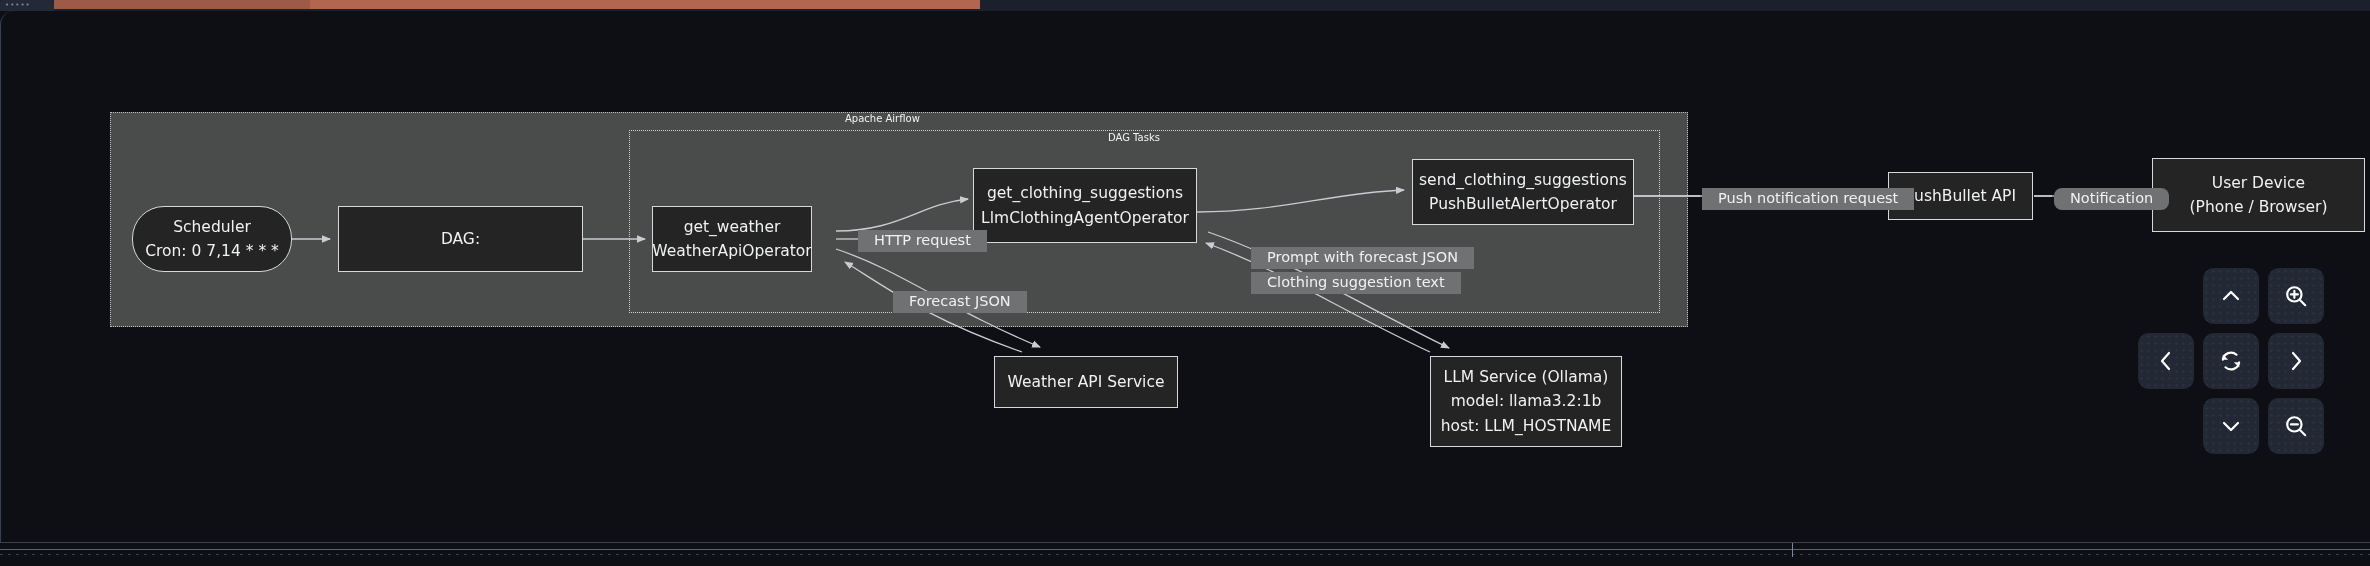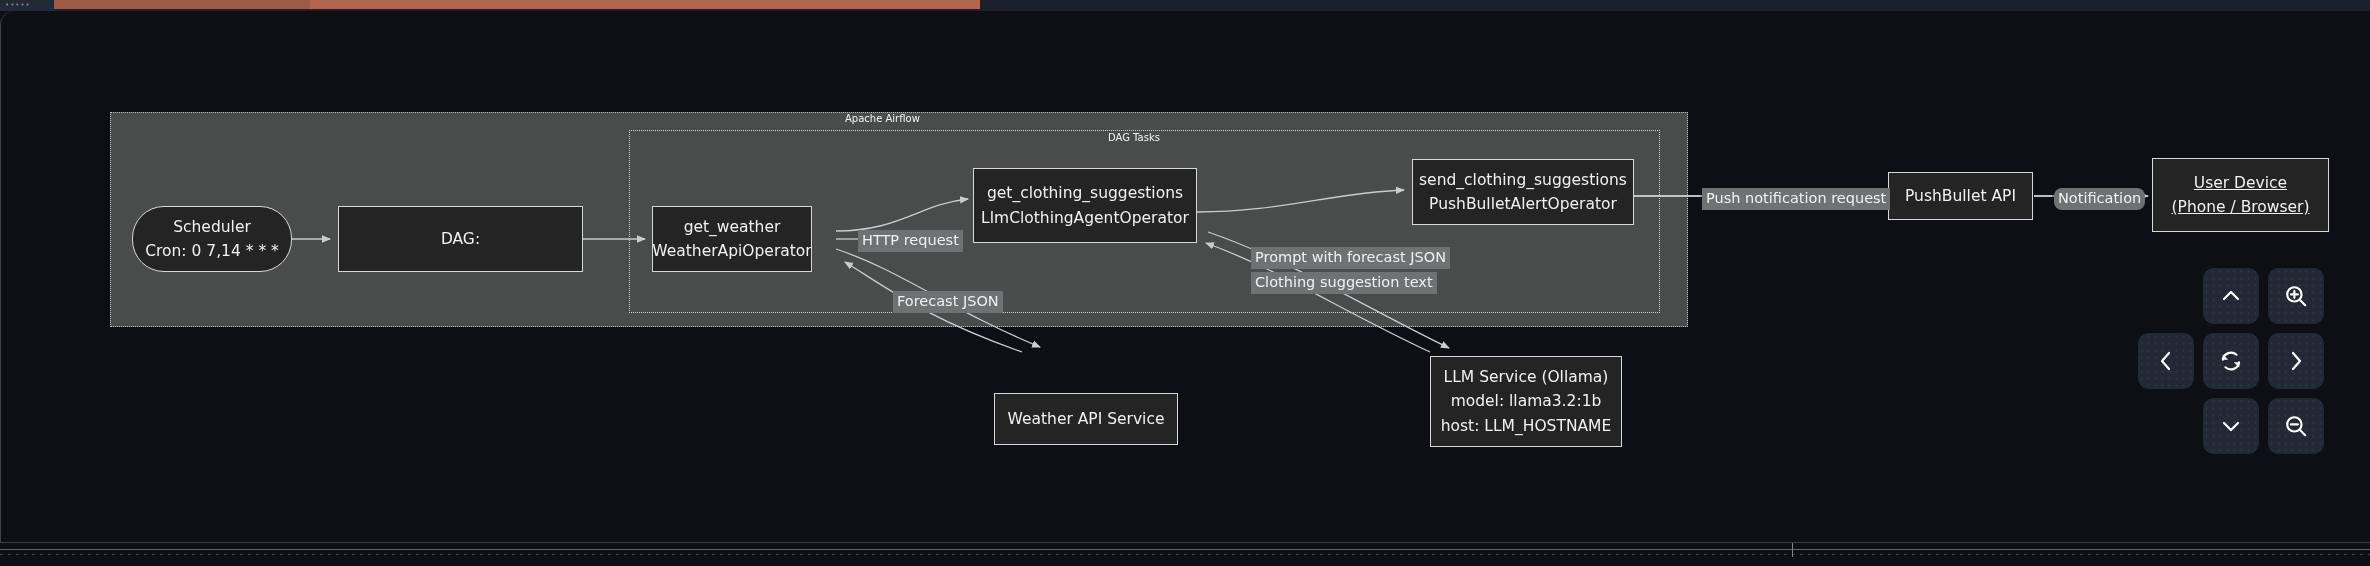--- a/index.html
+++ b/index.html
@@ -42,21 +42,21 @@
 
   .node{
     position:absolute;box-sizing:border-box;background:#242424;border:1px solid #d6d8da;
     display:flex;flex-direction:column;align-items:center;justify-content:center;
     color:#f0f1f2;font-size:15.5px;line-height:1.55;text-align:center;
   }
   .node .ln{white-space:nowrap;display:block;}
 
   .edgelabel{
     position:absolute;background:#6f7173;color:#f0f1f2;font-size:14.5px;
-    padding:1px 4px;white-space:nowrap;line-height:1.35;
+    padding:1px 16px;white-space:nowrap;line-height:1.35;
   }
 
   
   #navpad{position:absolute;left:2138px;top:268px;width:186px;height:190px;}
   .navbtn{
     position:absolute;width:56px;height:56px;border-radius:11px;
     background:#222834;
     background-image:radial-gradient(#2b323f 1px,transparent 1.1px);
     background-size:7px 7px;
     display:flex;align-items:center;justify-content:center;cursor:pointer;
@@ -148,26 +148,26 @@
 
     <div class="node" style="left:1412px;top:159px;width:222px;height:66px;">
       <span class="ln">send_clothing_suggestions</span>
       <span class="ln">PushBulletAlertOperator</span>
     </div>
 
     <div class="node" style="left:1888px;top:172px;width:145px;height:48px;">
       <span class="ln">PushBullet API</span>
     </div>
 
-    <div class="node" style="left:2152px;top:158px;width:177px;height:74px;text-decoration:underline;">
+    <div class="node" style="left:2152px;top:158px;width:213px;height:74px;">
       <span class="ln">User Device</span>
       <span class="ln">(Phone / Browser)</span>
     </div>
 
-    <div class="node" style="left:994px;top:356px;width:184px;height:52px;margin-top:37px;">
+    <div class="node" style="left:994px;top:356px;width:184px;height:52px;">
       <span class="ln">Weather API Service</span>
     </div>
 
     <div class="node" style="left:1430px;top:356px;width:192px;height:91px;">
       <span class="ln">LLM Service (Ollama)</span>
       <span class="ln">model: llama3.2:1b</span>
       <span class="ln">host: LLM_HOSTNAME</span>
     </div>
 
     <div class="edgelabel" style="left:858px;top:230px;">HTTP request</div>

